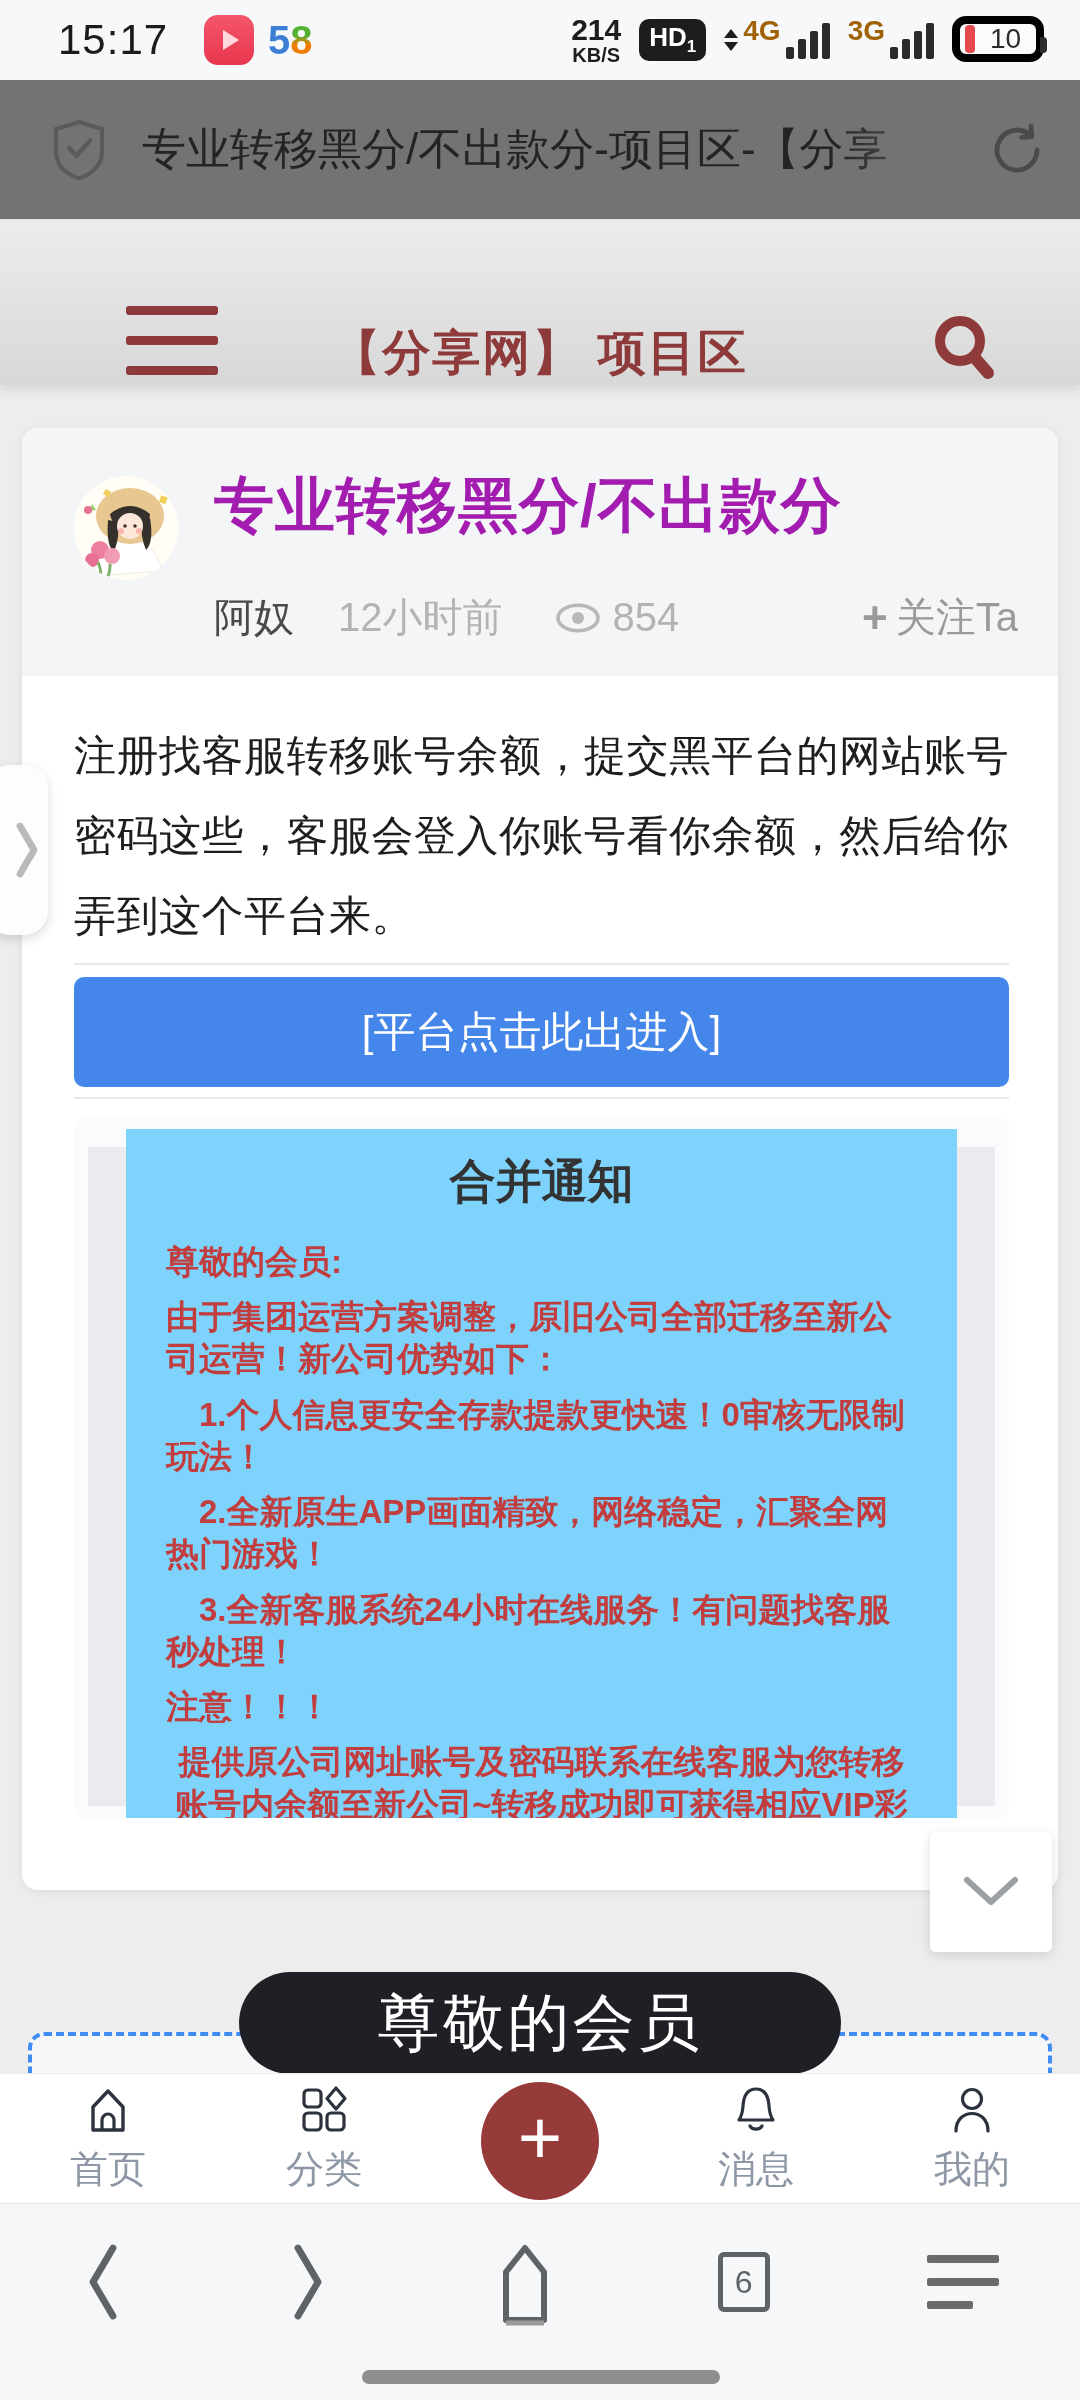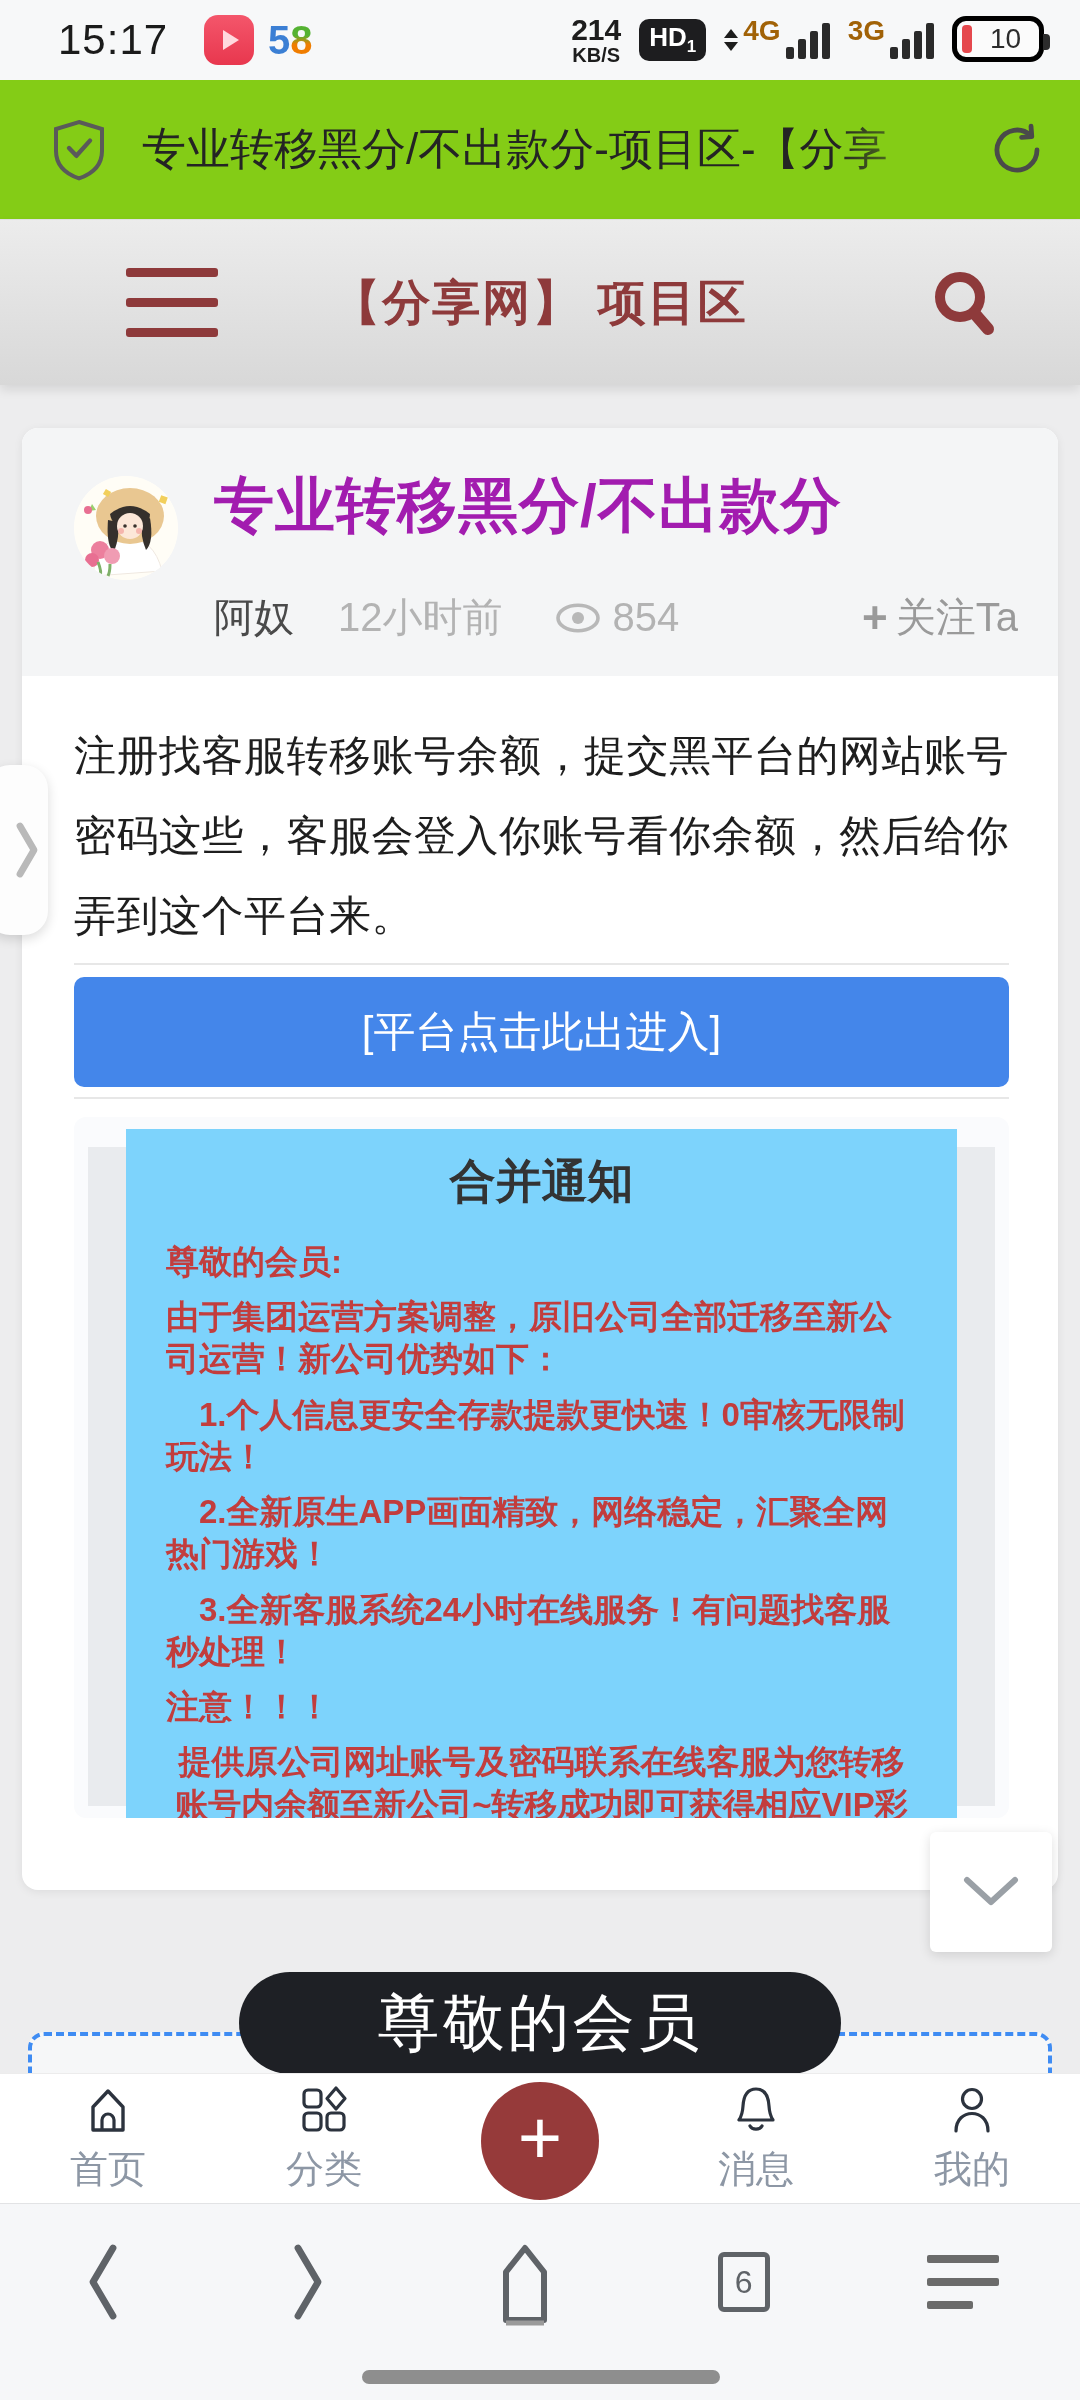--- a/index.html
+++ b/index.html
@@ -23,35 +23,35 @@
   .net-speed .u { font-size:20px; font-weight:bold; }
   .hd-badge { background:#1d1d1f; color:#fff; border-radius:10px; padding:5px 10px; font-size:26px; font-weight:bold; line-height:1; }
   .hd-badge sub { font-size:17px; }
   .sig-group { display:flex; align-items:flex-end; gap:5px; }
   .updown { display:flex; flex-direction:column; gap:4px; margin-bottom:14px; }
   .updown .up { width:0;height:0;border-bottom:9px solid #1d1d1d;border-left:7px solid transparent;border-right:7px solid transparent; }
   .updown .dn { width:0;height:0;border-top:9px solid #1d1d1d;border-left:7px solid transparent;border-right:7px solid transparent; }
   .sig-label { font-size:28px; font-weight:bold; color:#a16207; margin-bottom:18px; }
   .bars { display:flex; align-items:flex-end; gap:4px; margin-bottom:6px; }
   .bars i { display:block; width:8px; background:#2a2a2a; border-radius:2px; }
-  .battery { position:relative; width:92px; height:46px; border:5px solid #000000; border-radius:14px;
+  .battery { position:relative; width:92px; height:46px; border:8px solid #000000; border-radius:14px;
     display:flex; align-items:center; margin-bottom:2px; background:#fbfbfb; }
   .battery .cap { position:absolute; right:-11px; top:13px; width:7px; height:16px; background:#2c2c2c; border-radius:0 4px 4px 0; }
   .battery .lvl { width:10px; height:28px; background:#e5484d; border-radius:4px; margin-left:5px; }
   .battery .num { flex:1; text-align:center; font-size:28px; color:#2c2c2c; }
 
   
-  .url-bar { position:absolute; top:80px; left:0; width:1080px; height:140px; background:#84cc16;
+  .url-bar { position:absolute; top:80px; left:0; width:1080px; height:140px; background:#737373;
     display:flex; align-items:center; padding:0 34px 0 52px; border-bottom:1px solid #e3e4e6; }
   .url-title { flex:1; margin-left:36px; font-size:44px; color:#242424; white-space:nowrap; overflow:hidden;
     -webkit-mask-image:linear-gradient(90deg,#000 82%,transparent 98%); mask-image:linear-gradient(90deg,#000 82%,transparent 98%); }
 
   
   .site-header { position:absolute; top:220px; left:0; width:1080px; height:165px;
-    background:linear-gradient(180deg,#ececec,#d8d8d8); display:flex; align-items:center;
+    background:linear-gradient(180deg,#ececec,#d8d8d8); display:flex; align-items:flex-end;
     box-shadow:0 5px 10px rgba(0,0,0,0.10); }
   .burger { margin-left:116px; display:flex; flex-direction:column; gap:21px; padding:10px; }
   .burger i { display:block; width:92px; height:9px; background:#8e3a3b; border-radius:3px; }
   .site-title { position:absolute; left:0; right:0; text-align:center; font-size:48px; font-weight:bold; color:#8e3a3b; letter-spacing:2px; }
 
   
   .side-handle { position:absolute; top:765px; left:-14px; width:62px; height:170px; background:#fdfdfd;
     border-radius:24px; box-shadow:0 4px 12px rgba(0,0,0,0.14); z-index:3; display:flex; align-items:center; justify-content:flex-end; }
 
   

